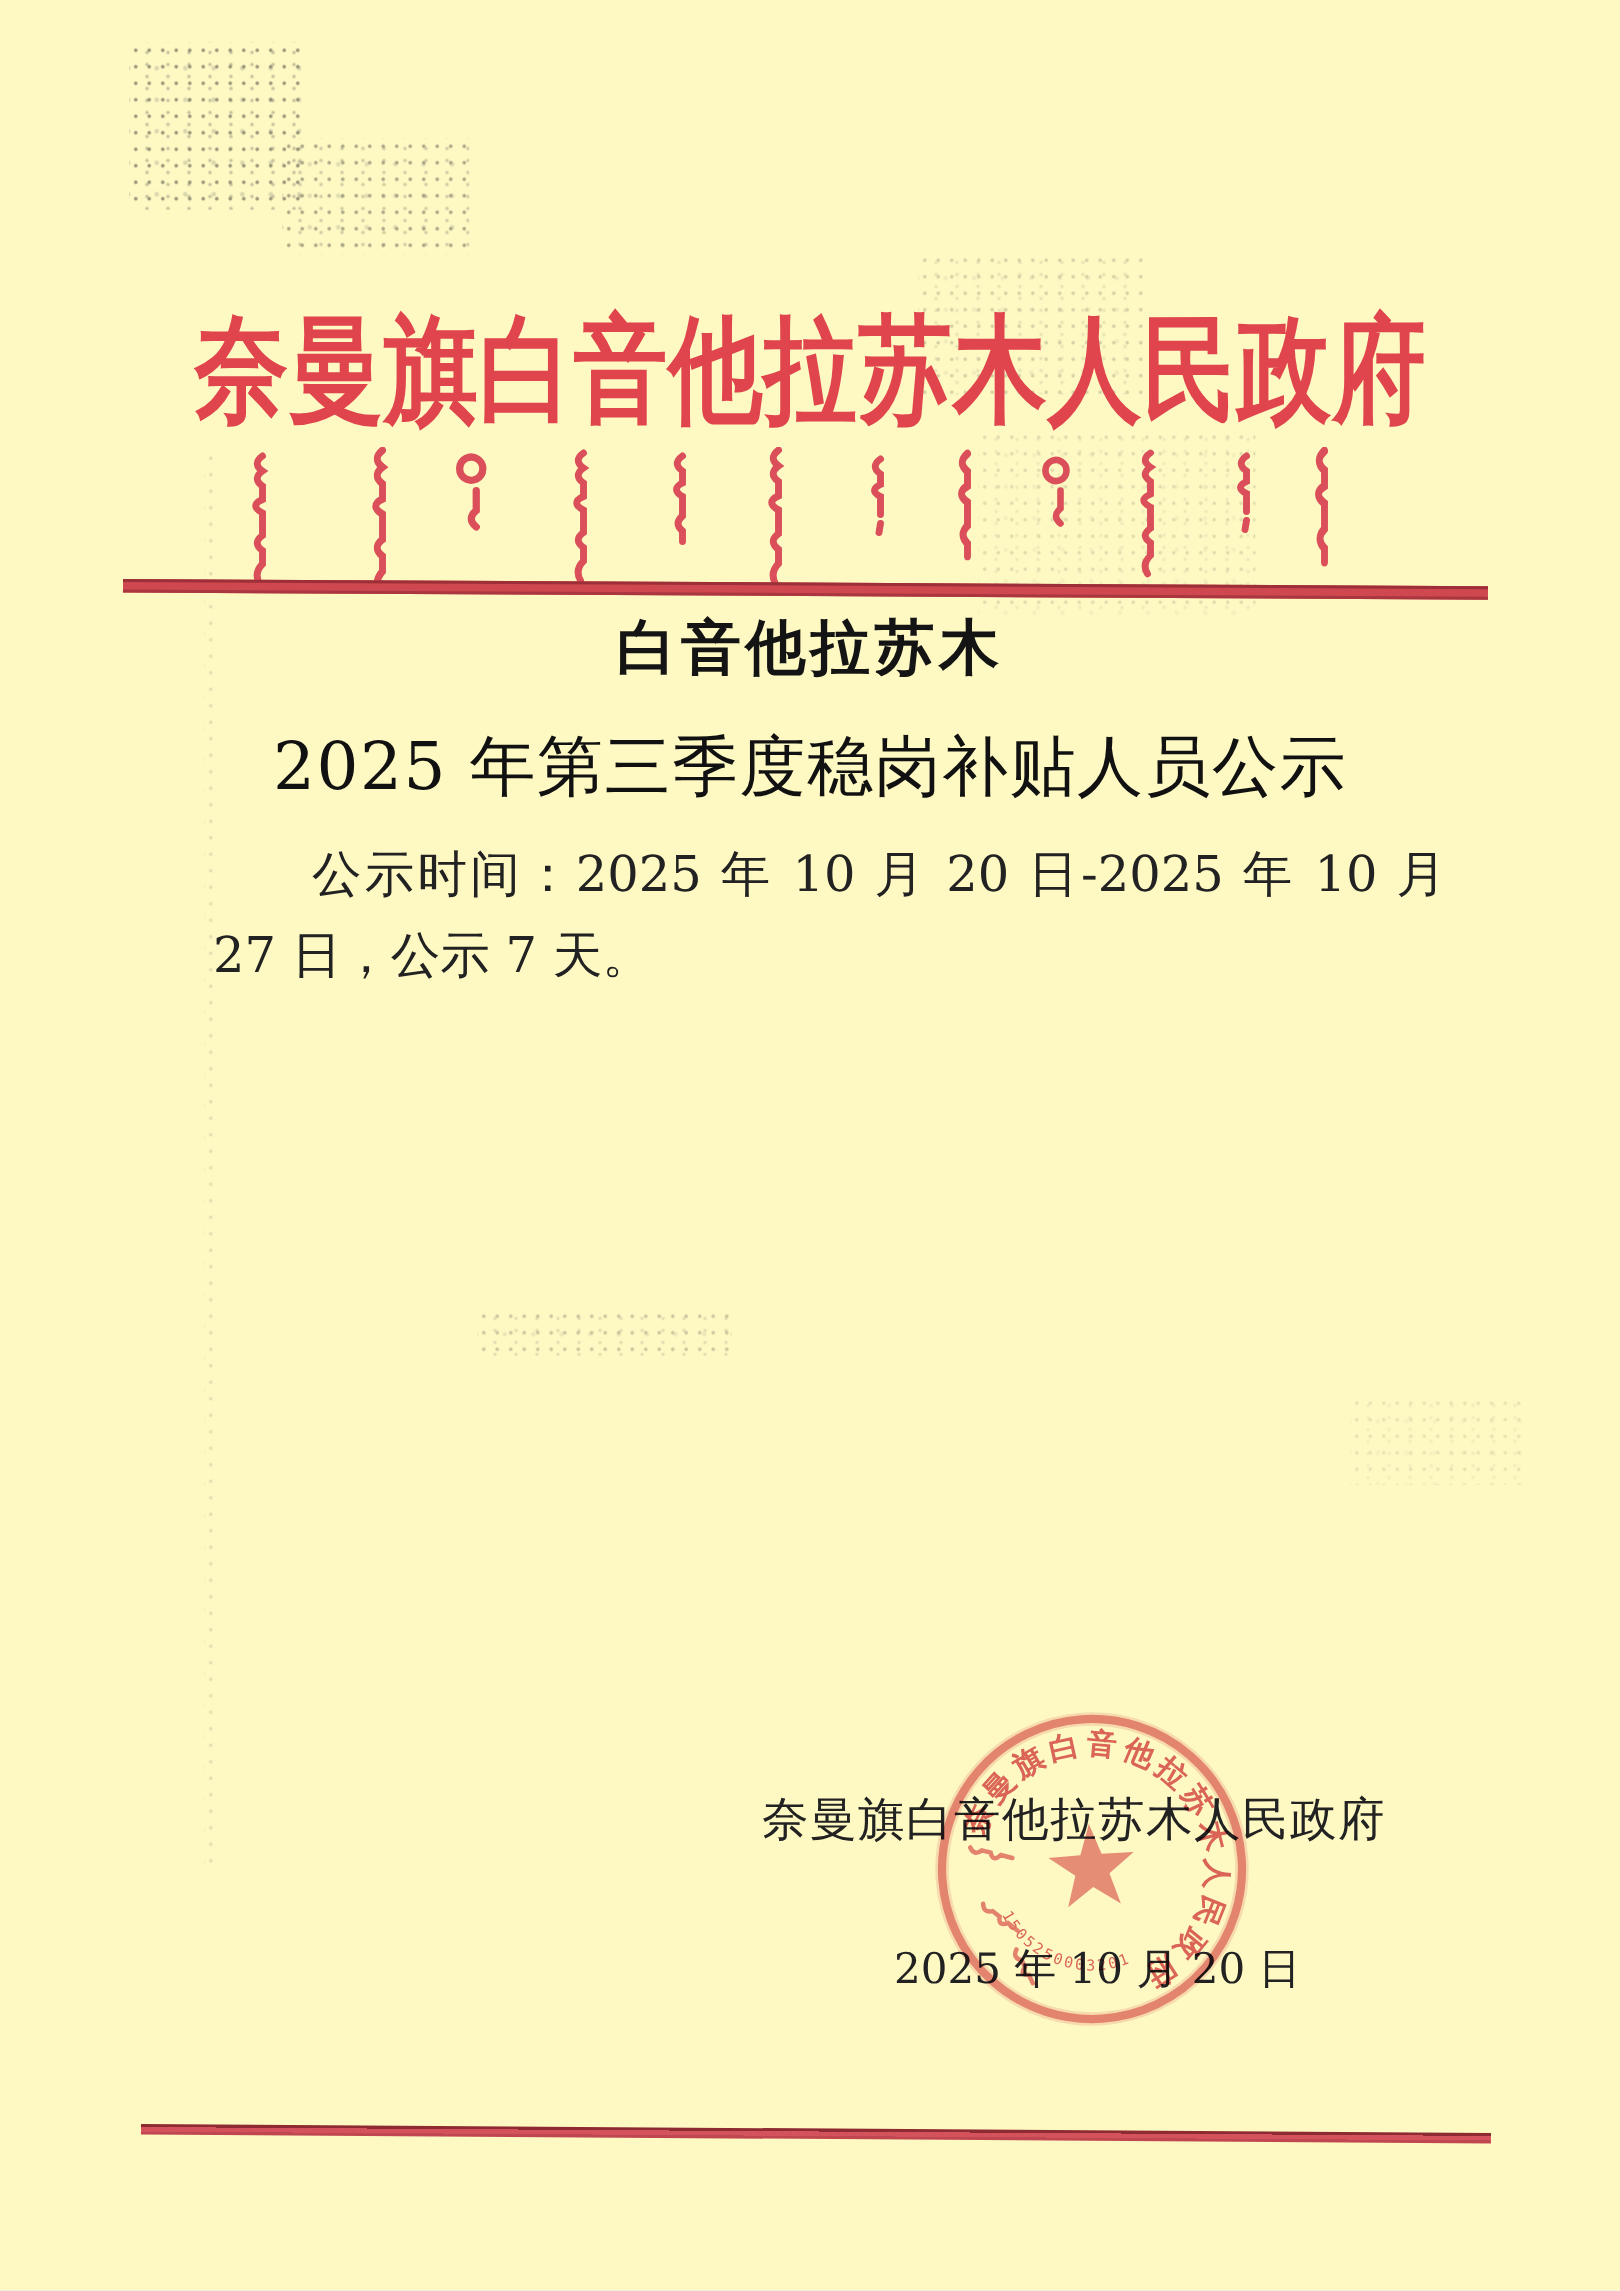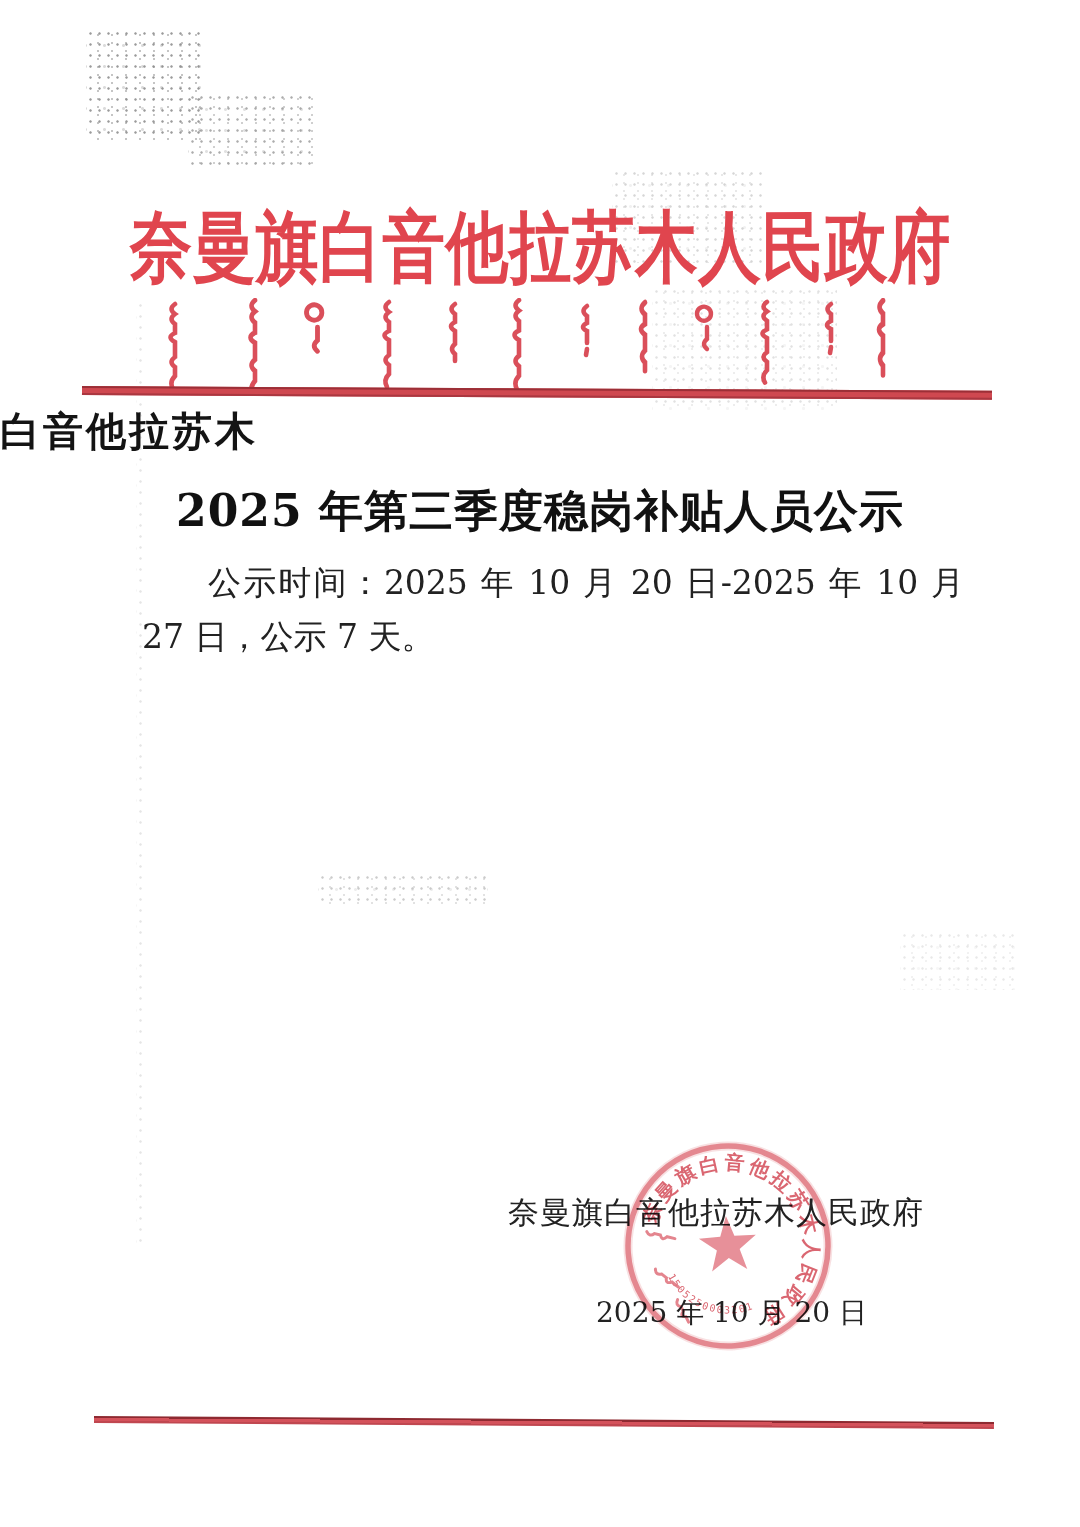--- a/index.html
+++ b/index.html
@@ -1,19 +1,19 @@
 <!DOCTYPE html>
 <html><head>
 <meta charset="utf-8">
 <style>
   * { margin:0; padding:0; box-sizing:border-box; }
   html,body { background:#e9e9e7; }
   .page {
     position:relative; width:1080px; height:1527px; margin:0 auto;
-    background:#ffffff; overflow:hidden;
+    background:#fef9c3; overflow:hidden;
     font-family:"DejaVu Serif","Liberation Serif",serif;
     color:#262626;
   }
 
   
   .org-title {
     position:absolute; top:192px; left:0; width:100%;
     text-align:center; color:#e0454e; font-weight:bold;
     font-size:78px; line-height:110px; white-space:nowrap;
   }
@@ -23,25 +23,25 @@
 
   .red-rule {
     position:absolute; top:386px; left:82px; right:88px; height:9px;
     background:#cf4850; border-top:2px solid #9c2f37; border-bottom:2px solid #aa3740;
     transform:rotate(.3deg); transform-origin:left center;
   }
 
   
   .doc-subtitle {
     position:absolute; top:404px; left:0; width:100%;
-    text-align:left; font-size:40px; font-weight:bold; letter-spacing:3px; color:#141414;
+    text-align:center; font-size:40px; font-weight:bold; letter-spacing:3px; color:#141414;
   }
   .doc-title {
     position:absolute; top:482px; left:0; width:100%;
-    text-align:center; font-size:44px; font-weight:bold; letter-spacing:1px; color:#111;
+    text-align:center; font-size:44px; font-weight:normal; letter-spacing:1px; color:#111;
   }
 
   
   .doc-body {
     position:absolute; top:556px; left:142px; right:116px;
     font-size:33px; line-height:54px; text-align:justify; color:#222;
   }
   .doc-body p { text-indent:2em; }
   .doc-body p + p { margin-top:24px; }
 

